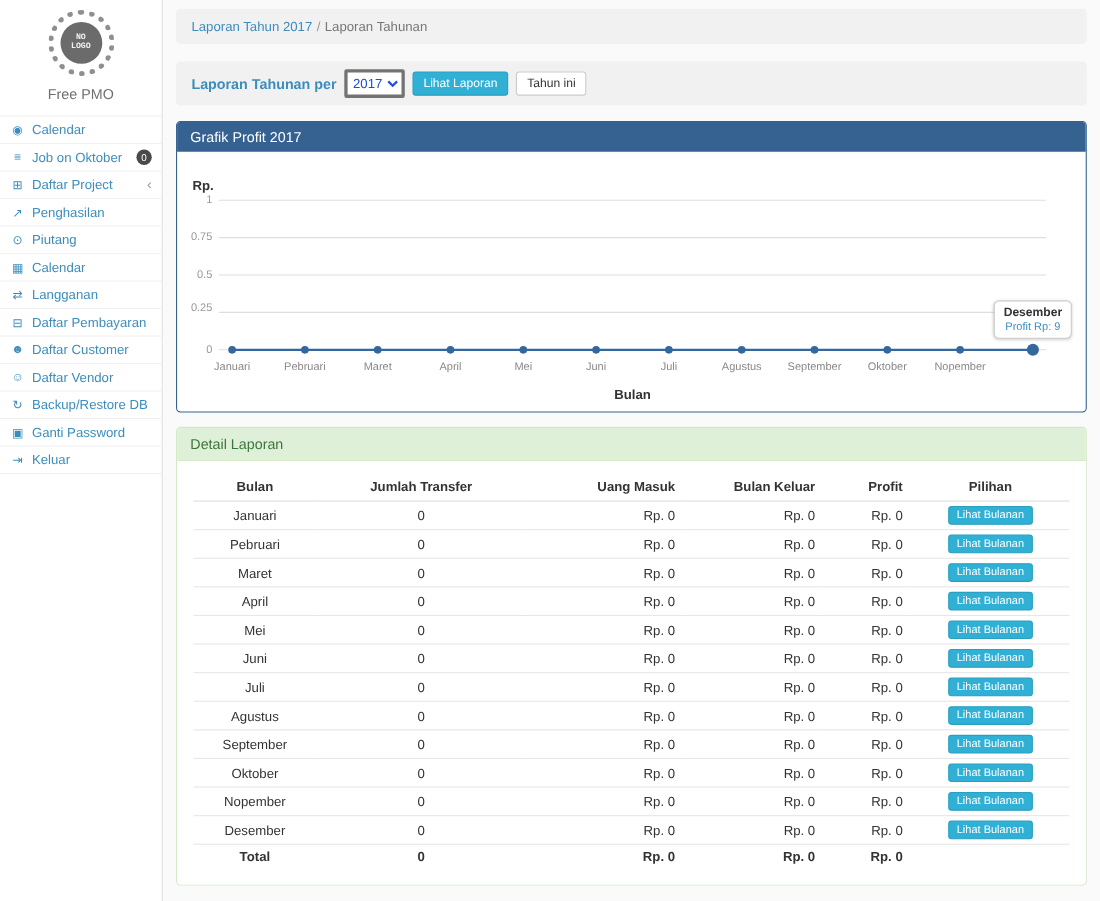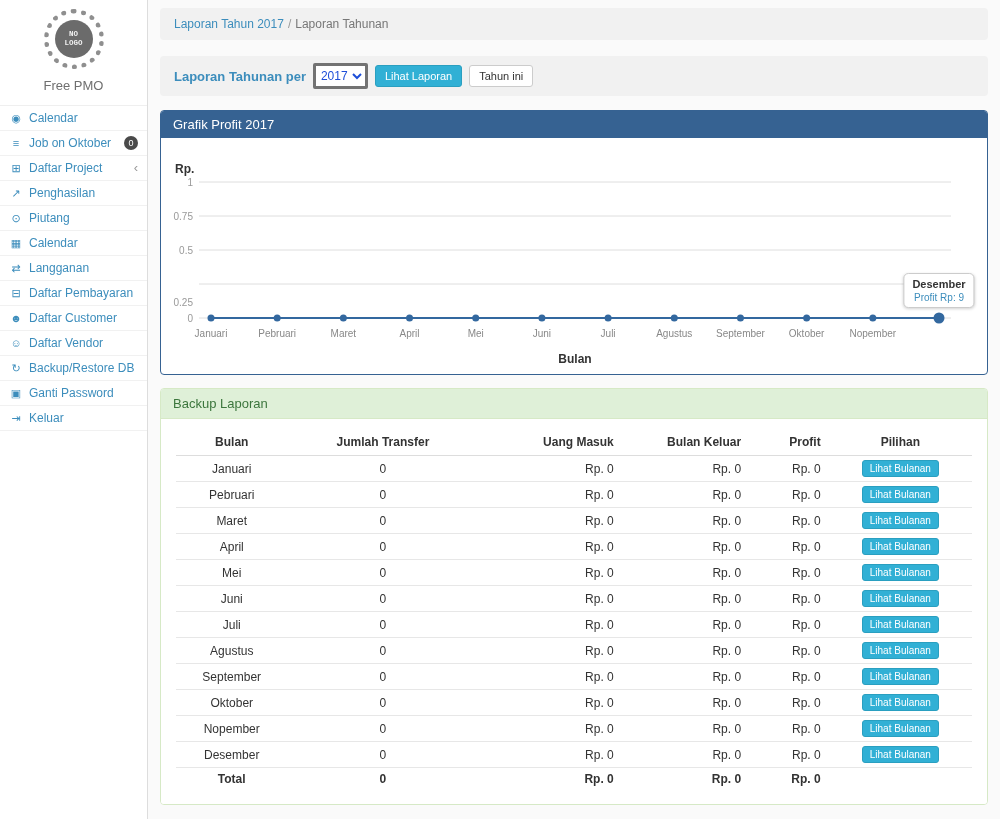--- a/index.html
+++ b/index.html
@@ -183,39 +183,39 @@
               <circle cx="740" cy="136" r="5.5" fill="#33689f"></circle>
             </svg>
           <div class="xlabel">Bulan</div>
           <div class="tooltip" style="left: 740px;">
             <div class="tt-title">Desember</div>
             <div class="tt-value">Profit Rp: 9</div>
           </div>
         <div class="ytick" style="top: 0px;">1</div>
             <div class="ytick" style="top: 34px;">0.75</div>
             <div class="ytick" style="top: 68px;">0.5</div>
-            <div class="ytick" style="top: 120px;">0.25</div>
+            <div class="ytick" style="top: 98px;">0.25</div>
             <div class="ytick" style="top: 136px;">0</div>
             <div class="xtick" style="left: 12px;">Januari</div>
             <div class="xtick" style="left: 78.1818px;">Pebruari</div>
             <div class="xtick" style="left: 144.364px;">Maret</div>
             <div class="xtick" style="left: 210.545px;">April</div>
             <div class="xtick" style="left: 276.727px;">Mei</div>
             <div class="xtick" style="left: 342.909px;">Juni</div>
             <div class="xtick" style="left: 409.091px;">Juli</div>
             <div class="xtick" style="left: 475.273px;">Agustus</div>
             <div class="xtick" style="left: 541.455px;">September</div>
             <div class="xtick" style="left: 607.636px;">Oktober</div>
             <div class="xtick" style="left: 673.818px;">Nopember</div>
           </div>
       </div>
     </div>
 
     <div class="panel panel-success">
-      <div class="panel-heading">Backup Laporan</div>
+      <div class="panel-heading">Detail Laporan</div>
       <div class="panel-body">
         <table class="report">
           <colgroup>
             <col style="width:14%">
               <col style="width:24%">
               <col style="width:18%">
             <col style="width:16%">
               <col style="width:10%">
               <col style="width:18%">
           </colgroup>

